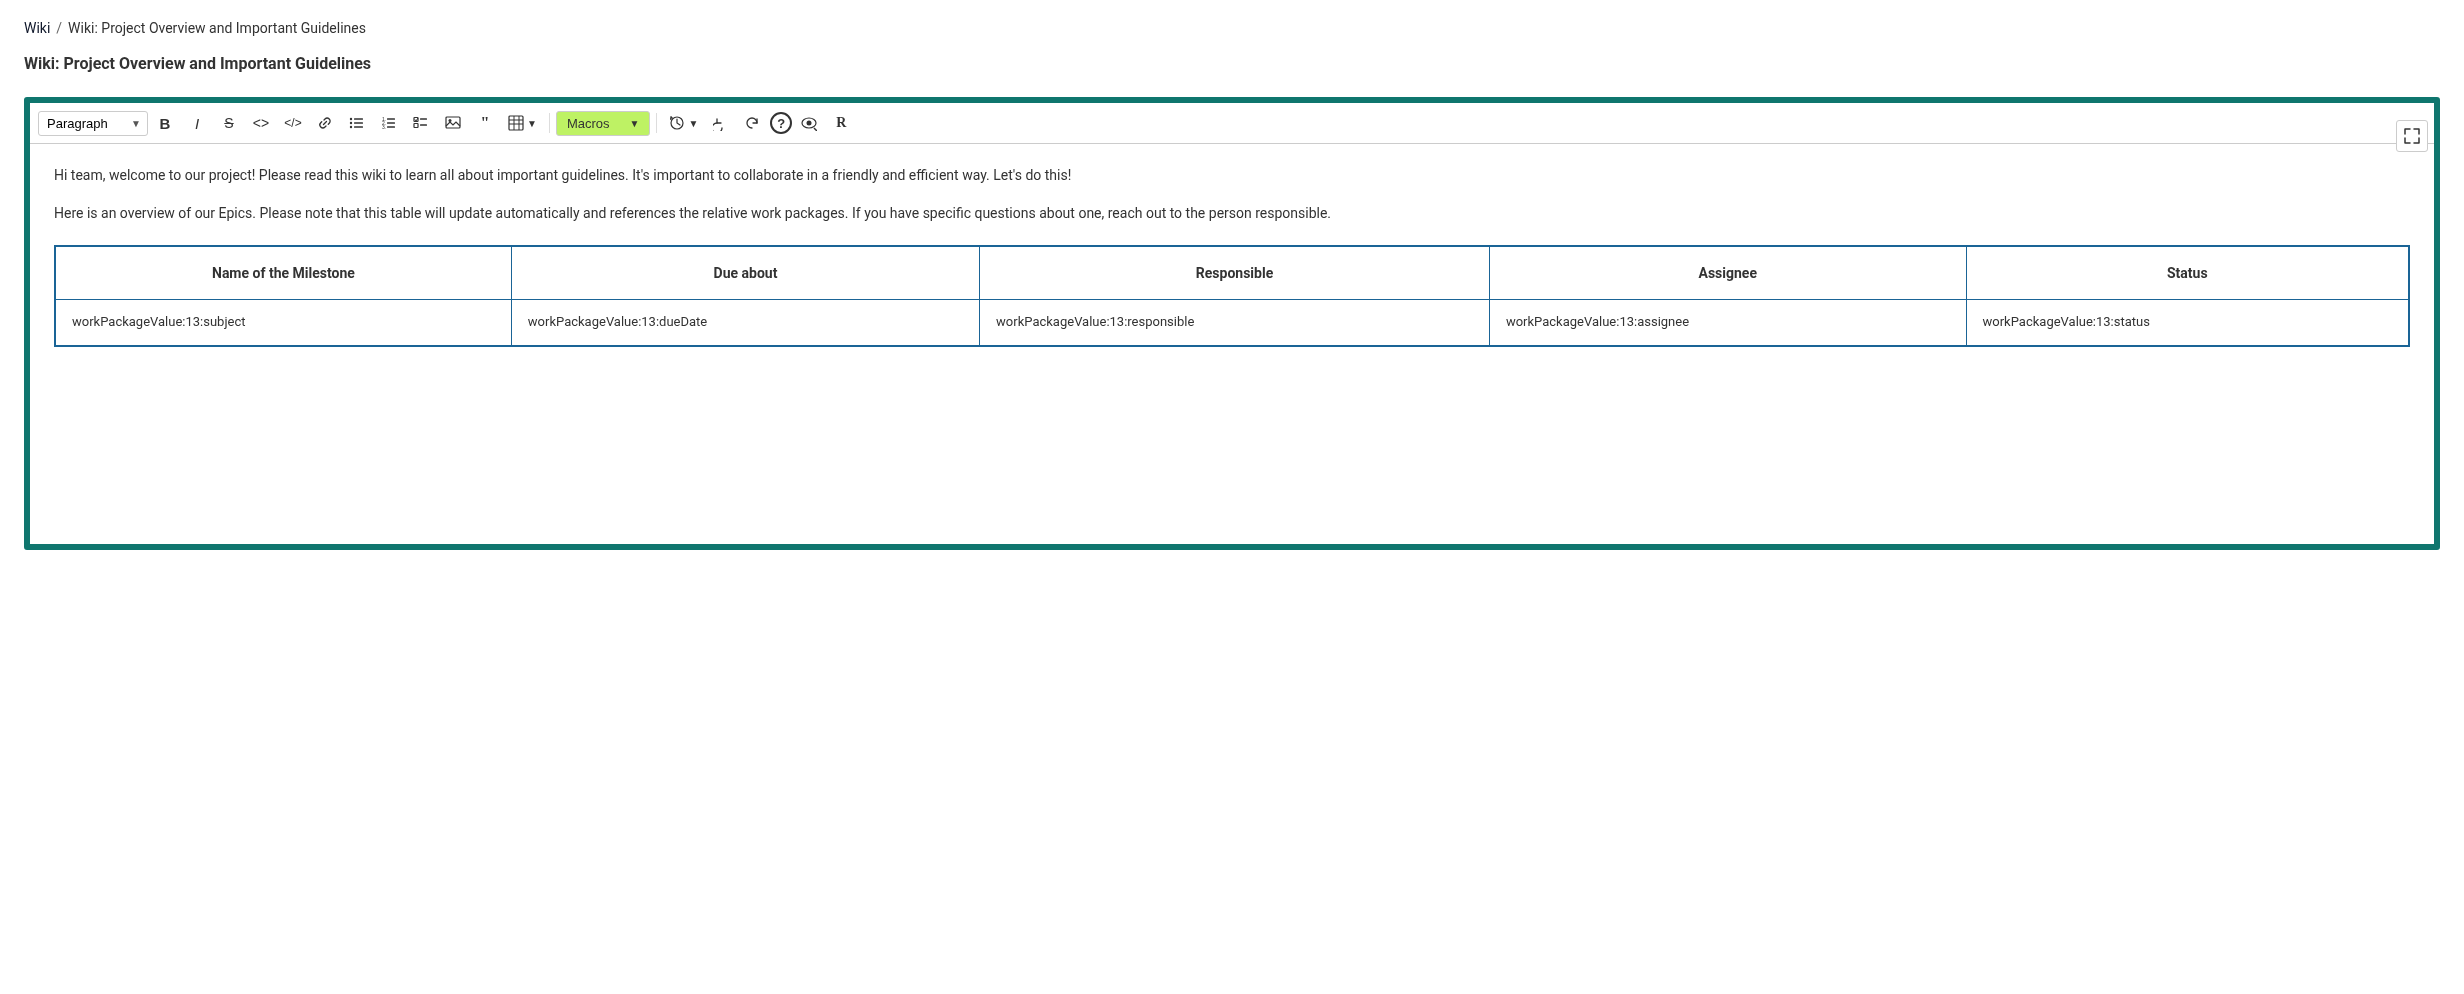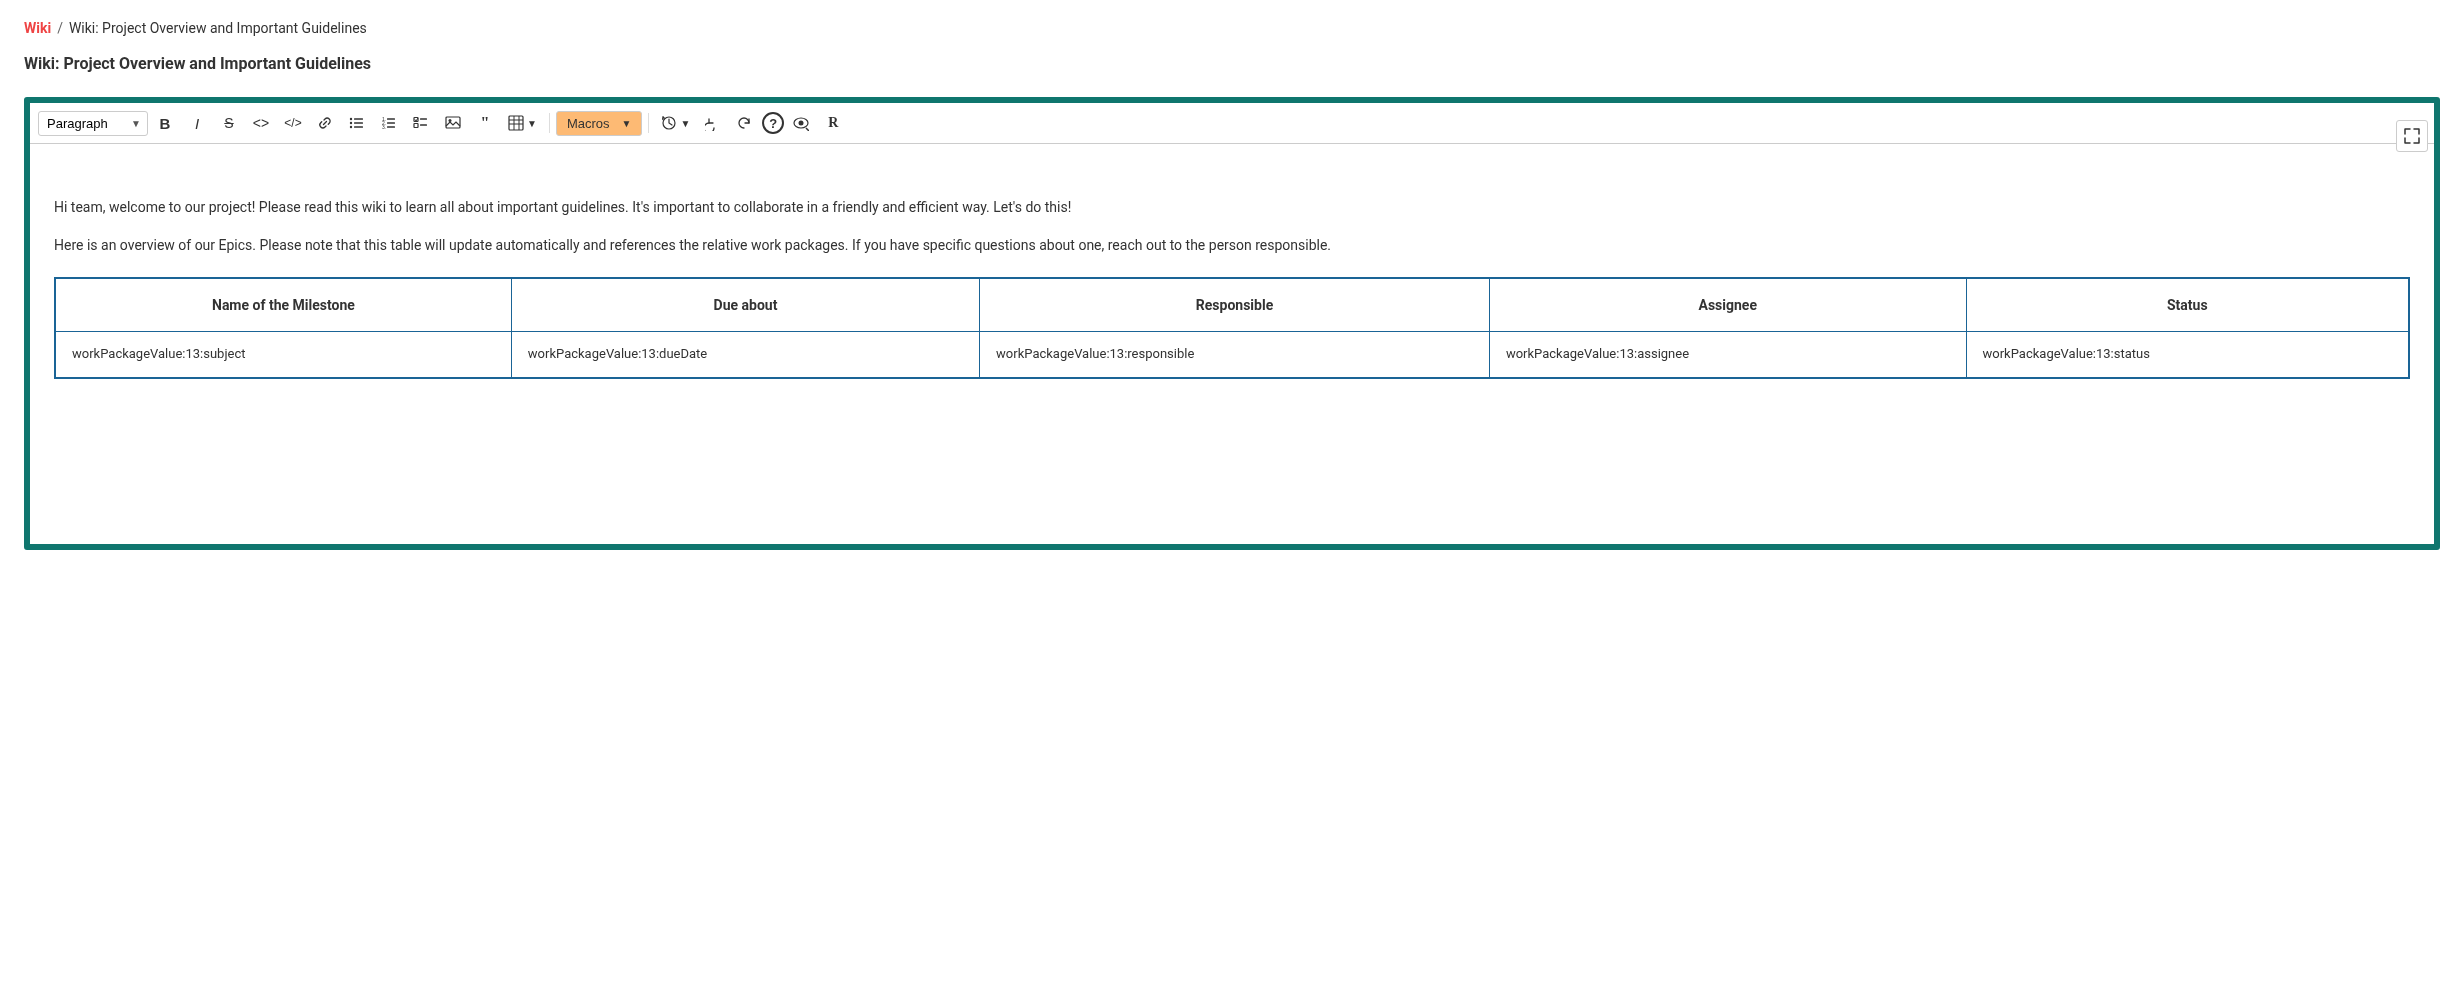--- a/index.html
+++ b/index.html
@@ -12,24 +12,23 @@
     }
 
     .breadcrumb {
       display: flex;
       align-items: center;
       gap: 6px;
       margin-bottom: 18px;
       font-size: 14px;
     }
     .breadcrumb-link {
-      color: #ef4444;
+      color: #0f172a;
       text-decoration: none;
       cursor: pointer;
-      font-weight: bold;
     }
     .breadcrumb-separator {
       color: #666;
     }
     .breadcrumb-current {
       color: #333;
     }
 
     .page-title {
       font-size: 16px;
@@ -95,26 +94,26 @@
 
     .toolbar-divider {
       width: 1px;
       height: 20px;
       background: #ddd;
       margin: 0 4px;
     }
     .toolbar-macros-btn {
       display: flex;
       align-items: center;
-      gap: 12px;
+      gap: 20px;
       border: 1px solid #ccc;
       border-radius: 3px;
       padding: 4px 10px;
       font-size: 13px;
-      background: #fdba74;
+      background: #bef264;
       cursor: pointer;
       color: #333;
     }
 
     .toolbar-dropdown-btn {
       display: flex;
       align-items: center;
       gap: 3px;
       border: none;
       background: transparent;
@@ -127,21 +126,20 @@
 
     .editor-content {
       padding: 20px 24px;
       min-height: 400px;
       font-size: 14px;
       line-height: 1.6;
     }
 
     .intro-text {
       margin-bottom: 16px;
-      margin-top: 32px;
     }
 
     .overview-text {
       margin-bottom: 20px;
     }
 
     .data-table {
       width: 100%;
       border-collapse: collapse;
       border: 2px solid #1a6496;

